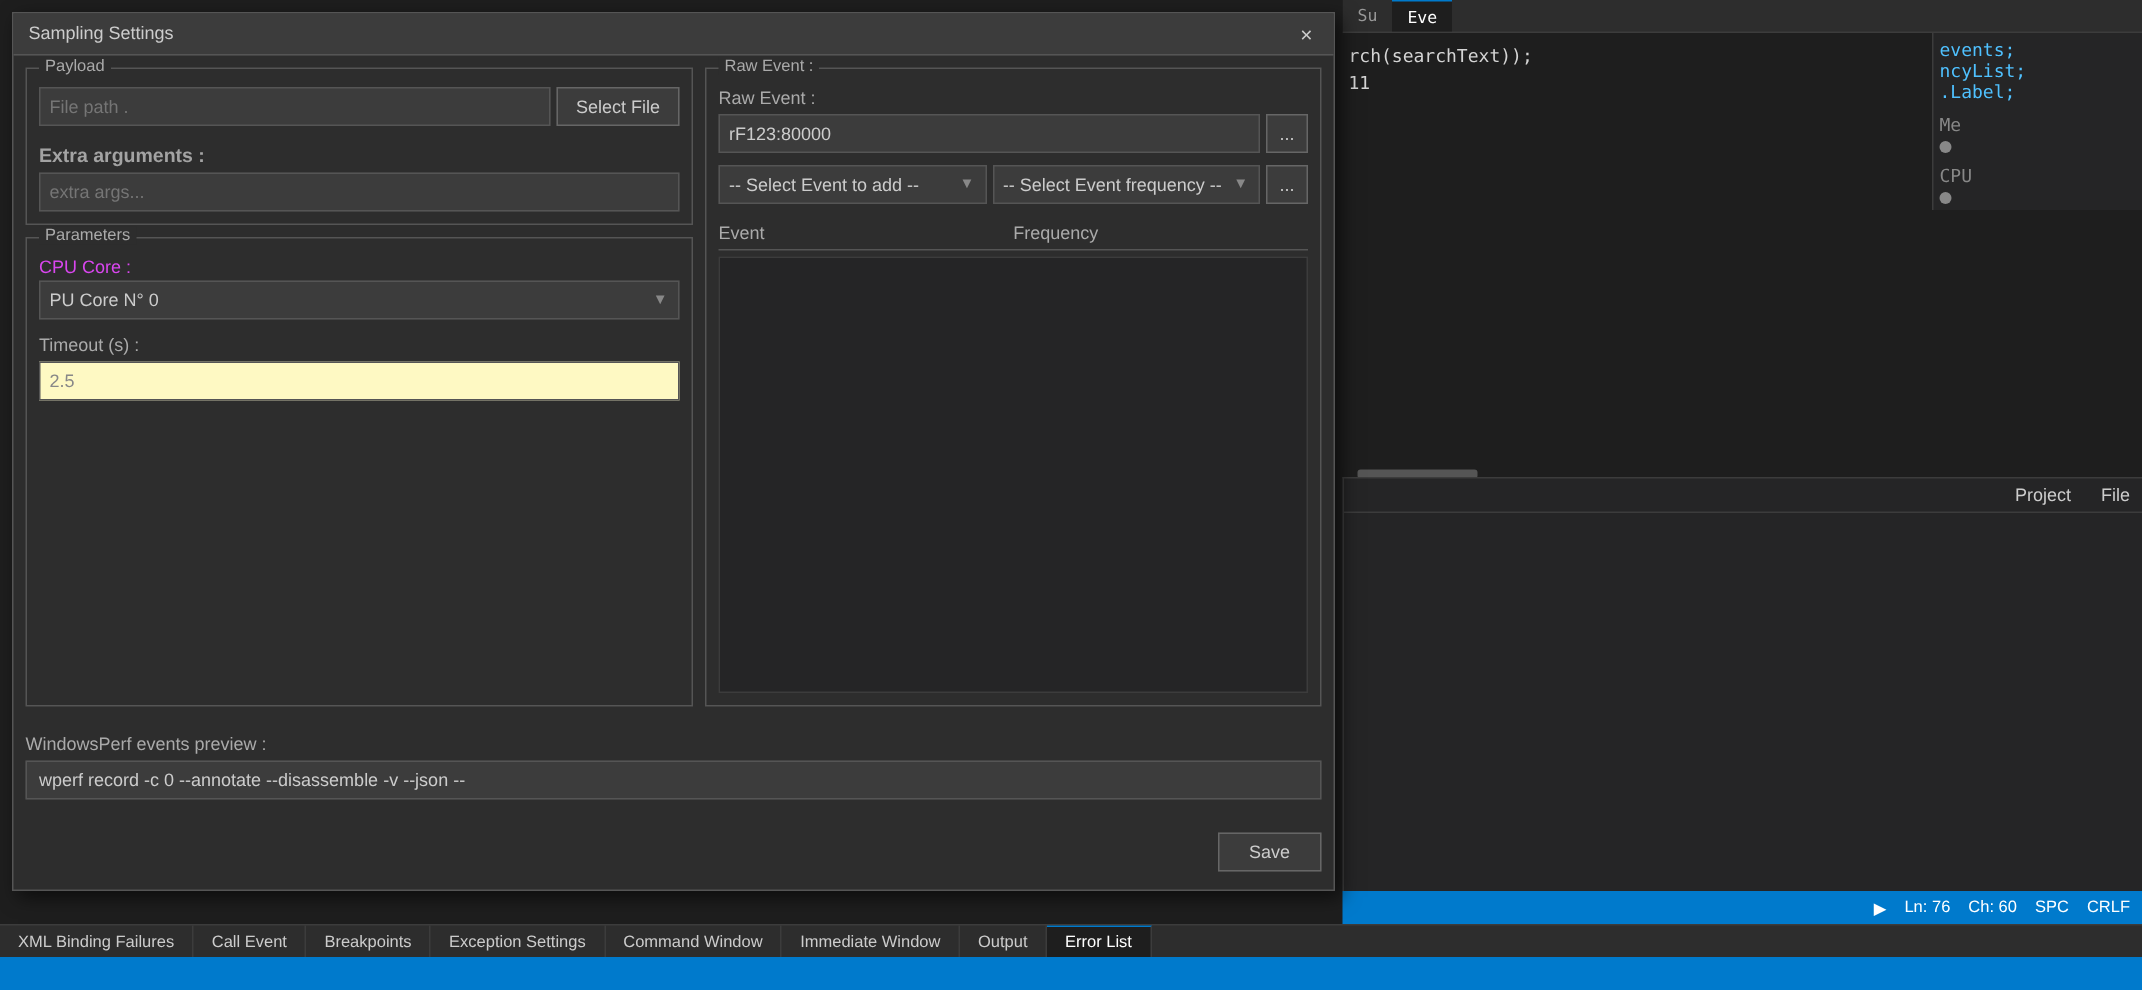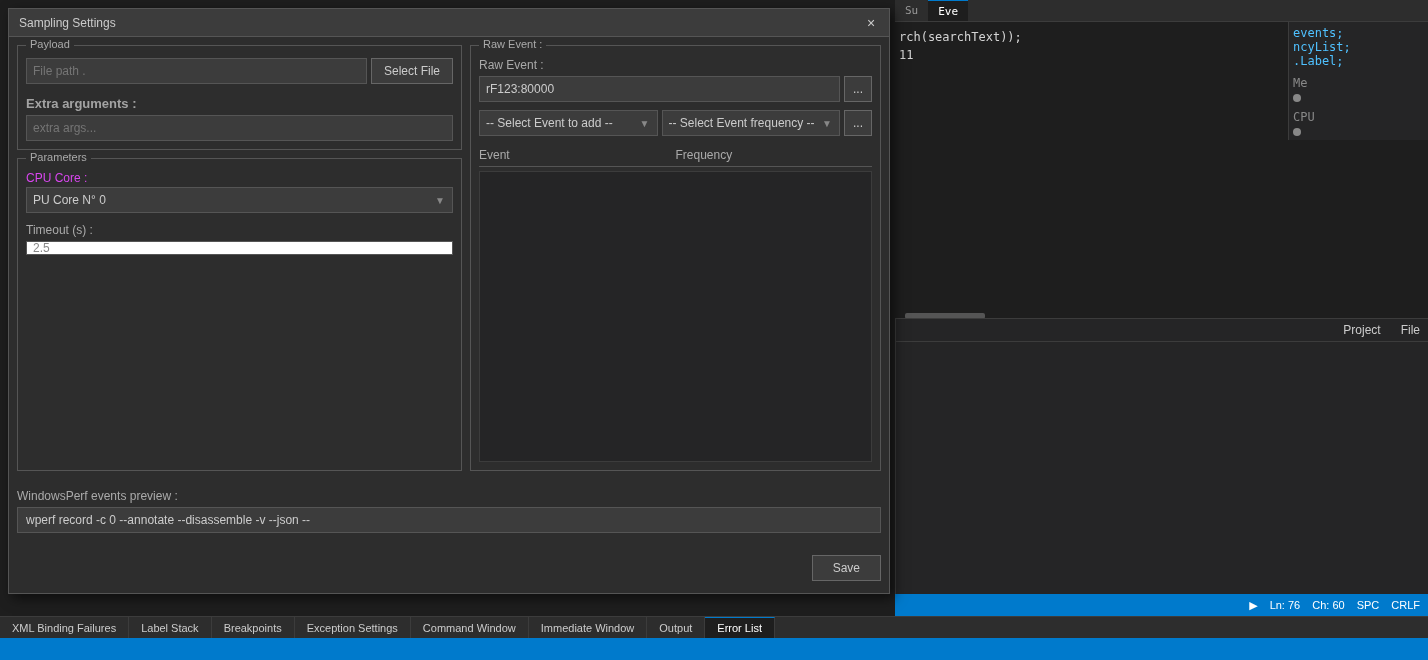--- a/index.html
+++ b/index.html
@@ -79,21 +79,20 @@
       box-shadow: 4px 4px 12px rgba(0,0,0,0.6);
       z-index: 30;
       display: flex;
       flex-direction: column;
     }
 
     .dialog-titlebar {
       background: #3c3c3c;
       padding: 6px 10px;
       display: flex;
-      align-items: center;
       justify-content: space-between;
       border-bottom: 1px solid #555;
       height: 28px;
     }
 
     .dialog-title {
       font-size: 12px;
       color: #cccccc;
     }
 
@@ -211,26 +210,26 @@
 
     .timeout-label {
       font-size: 12px;
       color: #aaa;
       margin-top: 10px;
       margin-bottom: 4px;
     }
 
     .timeout-input {
       width: 100%;
-      background: #ffffff;
+      background: #fef9c3;
       border: 1px solid #555;
       color: #888;
       padding: 4px 6px;
       font-size: 12px;
-      height: 14px;
+      height: 26px;
     }
 
     .raw-event-label {
       font-size: 12px;
       color: #aaa;
       margin-bottom: 4px;
     }
 
     .raw-event-input-row {
       display: flex;
@@ -495,21 +494,21 @@
     </div>
 
     <div class="dialog-bottom" style="margin-top:6px;">
       <button class="save-btn">Save</button>
     </div>
   </div>
 </div>
 
 <div class="bottom-tabs">
   <div class="bottom-tab">XML Binding Failures</div>
-  <div class="bottom-tab">Label Stack</div>
+  <div class="bottom-tab">Call Event</div>
   <div class="bottom-tab">Breakpoints</div>
   <div class="bottom-tab">Exception Settings</div>
   <div class="bottom-tab">Command Window</div>
   <div class="bottom-tab">Immediate Window</div>
   <div class="bottom-tab">Output</div>
   <div class="bottom-tab active">Error List</div>
 </div>
 
 <div class="status-bar">
 </div>

